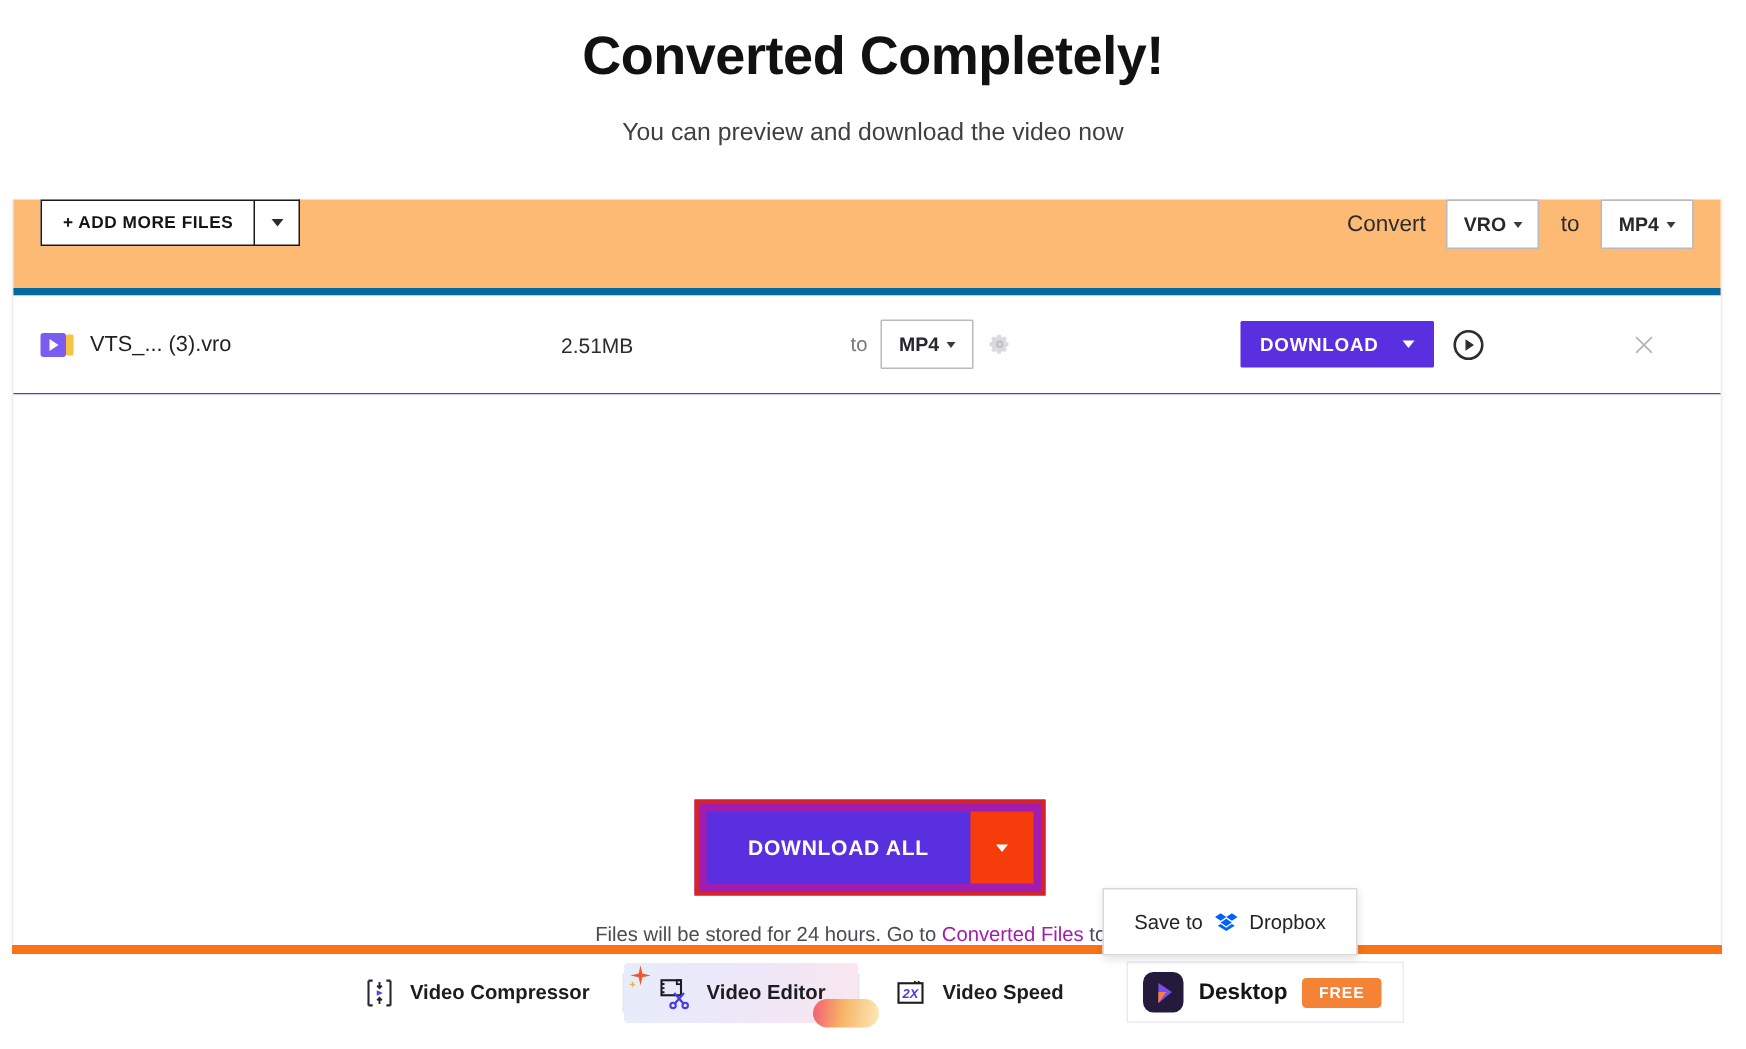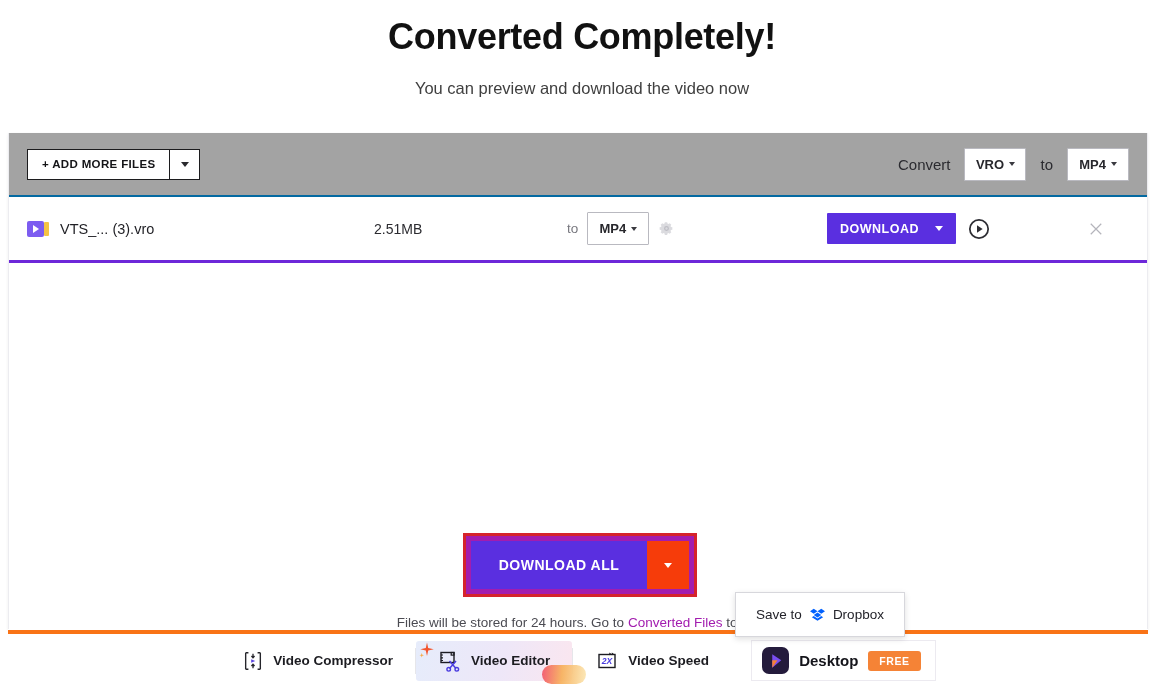--- a/index.html
+++ b/index.html
@@ -44,24 +44,24 @@
   .card-shadow {
     position: absolute;
     left: 8px; top: 133px; width: 1140px; height: 497px;
     box-shadow: 0 1px 3px rgba(0,0,0,0.07);
     pointer-events: none;
   }
 
   
   .toolbar {
     height: 64px;
-    background: #a3a3a3;
-    border-bottom: 2px solid #0369a1;
-    display: flex;
-    align-items: center;
+    background: #fdba74;
+    border-bottom: 5px solid #0369a1;
+    display: flex;
+    align-items: flex-start;
     padding: 0 18px;
   }
   .btn-group { display: flex; }
   .btn-outline {
     border: 1px solid #1c1c1e;
     background: #ffffff;
     height: 31px;
     display: flex; align-items: center; justify-content: center;
     padding: 0 14px;
     font-size: 11.5px;
@@ -112,21 +112,21 @@
     border-right: 3.5px solid transparent;
     border-top: 4.5px solid #3a3a40;
   }
 
   
   .file-row {
     height: 66px;
     display: flex;
     align-items: center;
     padding: 0 18px;
-    border-bottom: 3px solid #6d28d9;
+    border-bottom: 1px solid #6d28d9;
     background: #ffffff;
   }
   .file-ico {
     position: relative;
     width: 22px; height: 16px;
     margin-right: 11px;
     flex: none;
   }
   .file-ico .body {
     position: absolute; left: 0; top: 0;
@@ -263,21 +263,21 @@
     cursor: pointer;
   }
   .dbx { width: 15px; height: 14px; }
 
   
   .footer {
     position: absolute;
     left: 8px; top: 630px;
     width: 1140px; height: 57px;
     background: #ffffff;
-    border-top: 4px solid #f97316;
+    border-top: 6px solid #f97316;
     display: flex;
     align-items: center;
     justify-content: center;
     gap: 0;
     z-index: 10;
   }
   .f-item {
     display: flex;
     align-items: center;
     gap: 9px;

